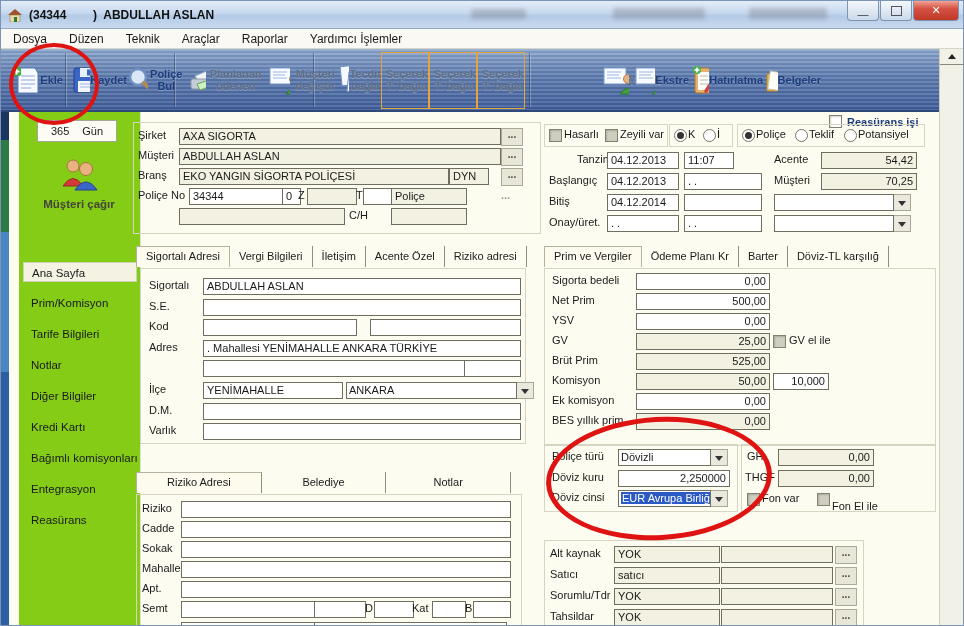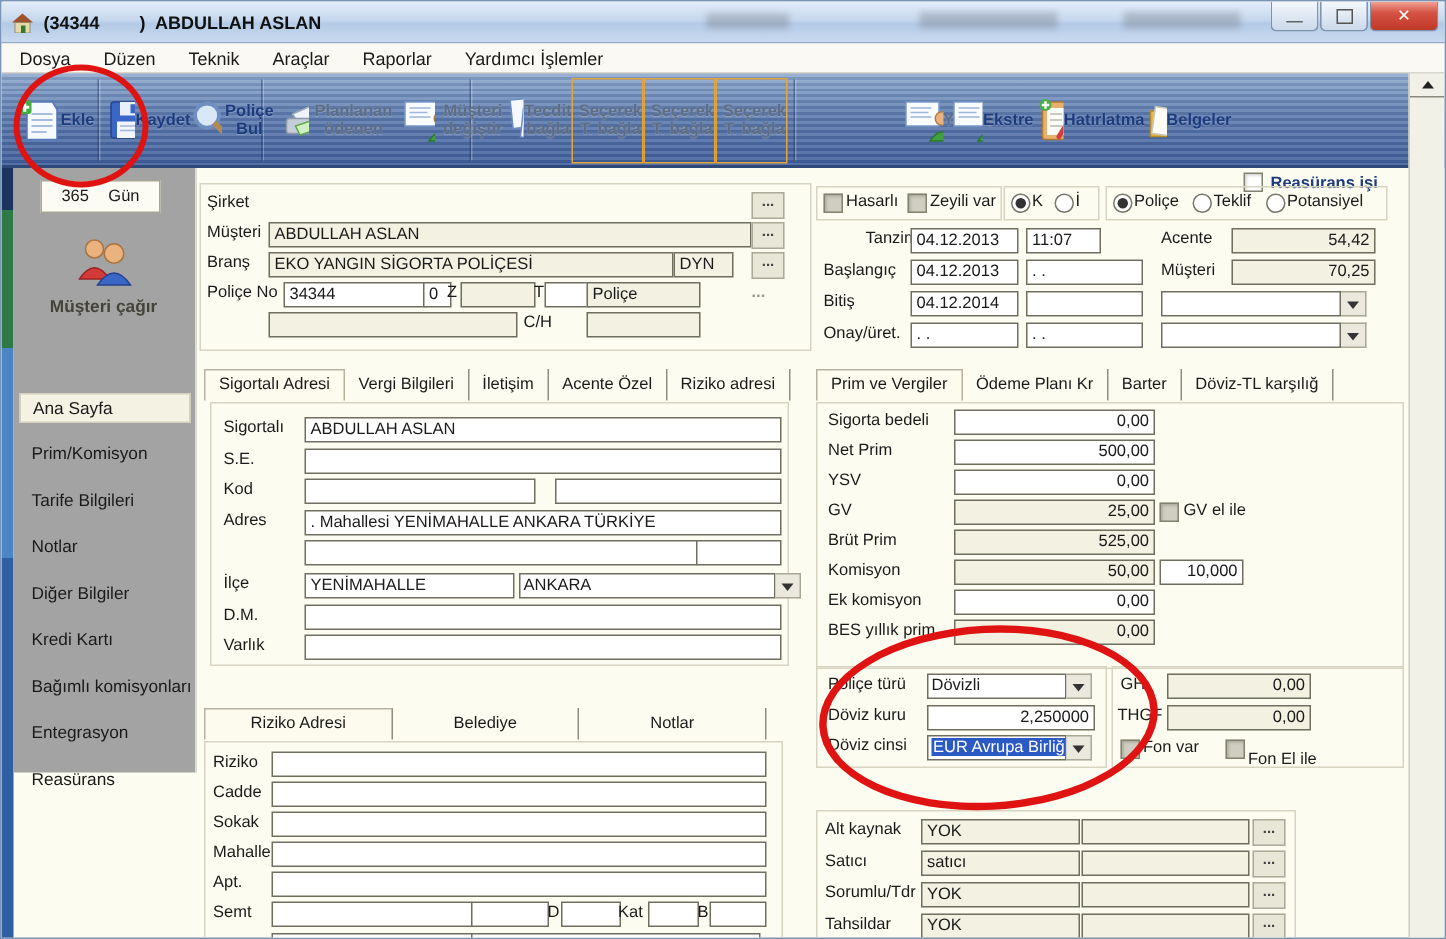--- a/index.html
+++ b/index.html
@@ -50,21 +50,21 @@
   .cb.gray{background:#CFCEC0;}
   .radio{position:absolute;width:11px;height:11px;border-radius:50%;border:1px solid #77766A;background:#fff;}
   .radio.sel::after{content:"";position:absolute;inset:2px;border-radius:50%;background:#333;}
   .tabs{position:absolute;display:flex;height:21px;font-size:11px;}
   .tab{padding:4px 9px 0;border-right:1px solid #8F8E7E;white-space:nowrap;}
   .tab.act{background:#FCFBEE;border:1px solid #B5B3A0;border-bottom:none;padding-top:3px;}
   .tabs.even .tab{flex:1;text-align:center;border-right:1px solid #8F8E7E;}
   
   .desktop{position:absolute;left:0;top:111px;width:8px;height:515px;
       background:linear-gradient(180deg,#1A3560 0 28px,#2E7A46 28px 120px,#4B86C4 120px 260px,#2E5FA3 260px 100%);}
-  .sidebar{position:absolute;left:8px;top:111px;width:122px;height:403px;background:#a3a3a3;border-right:1px solid #E2E0CF;box-sizing:border-box;}
+  .sidebar{position:absolute;left:18px;top:111px;width:122px;height:515px;background:#84cc16;border-right:1px solid #E2E0CF;box-sizing:border-box;}
   .daysbox{position:absolute;left:18px;top:8px;width:78px;height:20px;border:1px solid #A8A696;background:#FDFCF4;
       display:flex;align-items:center;justify-content:space-evenly;}
   .mc{position:absolute;left:8px;top:44px;width:104px;text-align:center;}
   .mc .mclbl{font-weight:700;color:#45443B;font-size:11.5px;line-height:13px;margin-top:2px;}
   .nav{position:absolute;left:4px;top:150px;width:114px;}
   .nav-item{height:20px;line-height:20px;padding-left:8px;margin-bottom:11px;font-size:11.5px;white-space:nowrap;}
   .nav-item.act{background:#F4F2E3;border:1px solid #D2D0BE;box-sizing:border-box;}
   
   .scroll{position:absolute;left:938px;top:48px;width:24px;height:578px;background:#F2F1E8;border-left:1px solid #D0CEBF;box-sizing:border-box;}
   .sbtn{height:15px;border-bottom:1px solid #8A897B;display:flex;align-items:center;justify-content:center;background:#F2F1E8;}
@@ -285,20 +285,21 @@
       <div class="nav-item">Diğer Bilgiler</div>
       <div class="nav-item">Kredi Kartı</div>
       <div class="nav-item">Bağımlı komisyonları</div>
       <div class="nav-item">Entegrasyon</div>
       <div class="nav-item">Reasürans</div>
     </div>
   </div>
 
   <div class="panel" style="left:132px;top:121px;width:406px;height:110px;"></div>
   <span class="lbl" style="left:137px;top:126px;">Şirket</span>
+  <div class="fld ro" style="left:178px;top:127px;width:314px;">AXA SIGORTA</div>
   <div class="dotsb" style="left:500px;top:127px;">...</div>
 
   <span class="lbl" style="left:137px;top:146px;">Müşteri</span>
   <div class="fld ro" style="left:178px;top:147px;width:314px;">ABDULLAH ASLAN</div>
   <div class="dotsb" style="left:500px;top:147px;">...</div>
 
   <span class="lbl" style="left:137px;top:166px;">Branş</span>
   <div class="fld ro" style="left:178px;top:167px;width:262px;">EKO YANGIN SİGORTA POLİÇESİ</div>
   <div class="fld ro" style="left:448px;top:167px;width:32px;">DYN</div>
   <div class="dotsb" style="left:500px;top:167px;">...</div>

